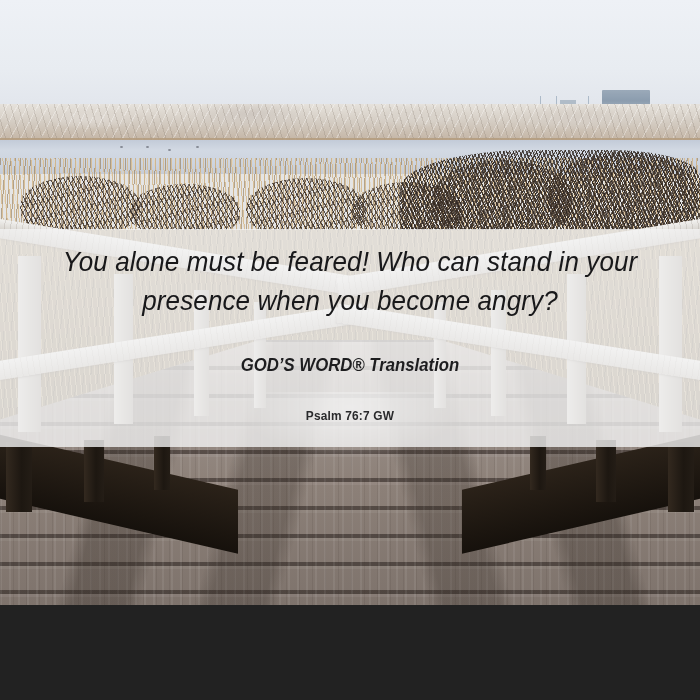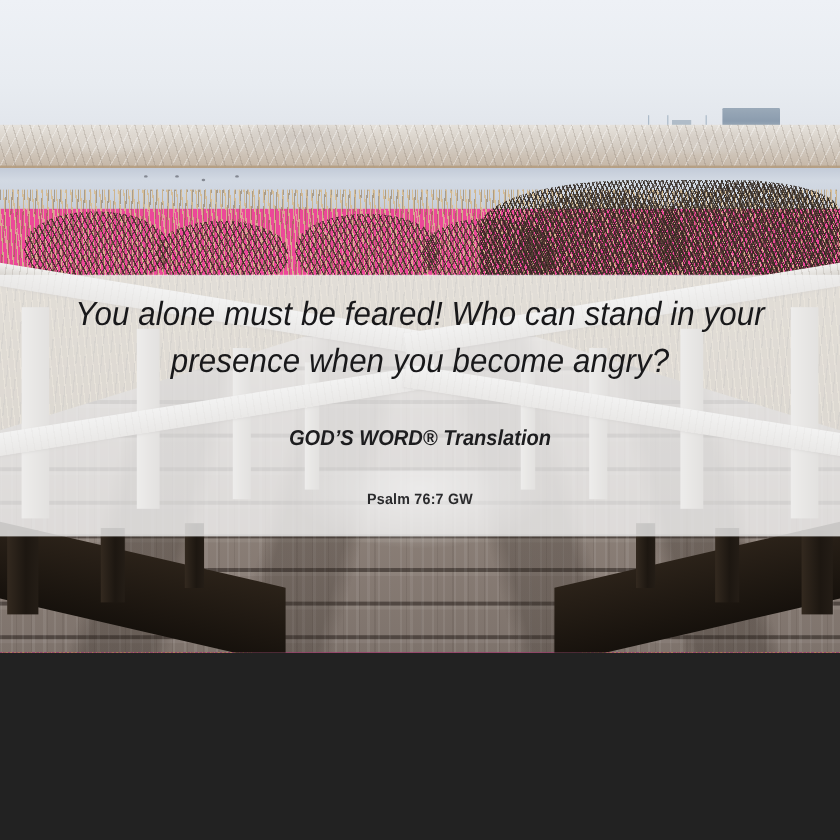--- a/index.html
+++ b/index.html
@@ -3,24 +3,24 @@
 <meta charset="utf-8">
 <style>
   html, body {
     margin: 0;
     padding: 0;
     background: #222;
   }
   #scene {
     position: relative;
     width: 700px;
-    height: 544px;
+    height: 605px;
     overflow: hidden;
     font-family: "Liberation Sans", sans-serif;
-    background: #ec4899;
+    background: #e5e5e5;
   }
 
   
   .sky {
     position: absolute;
     left: 0; top: 0; width: 700px; height: 126px;
     background: linear-gradient(180deg, #eef1f6 0%, #e8ecf1 55%, #dfe3ea 100%);
   }
 
   

